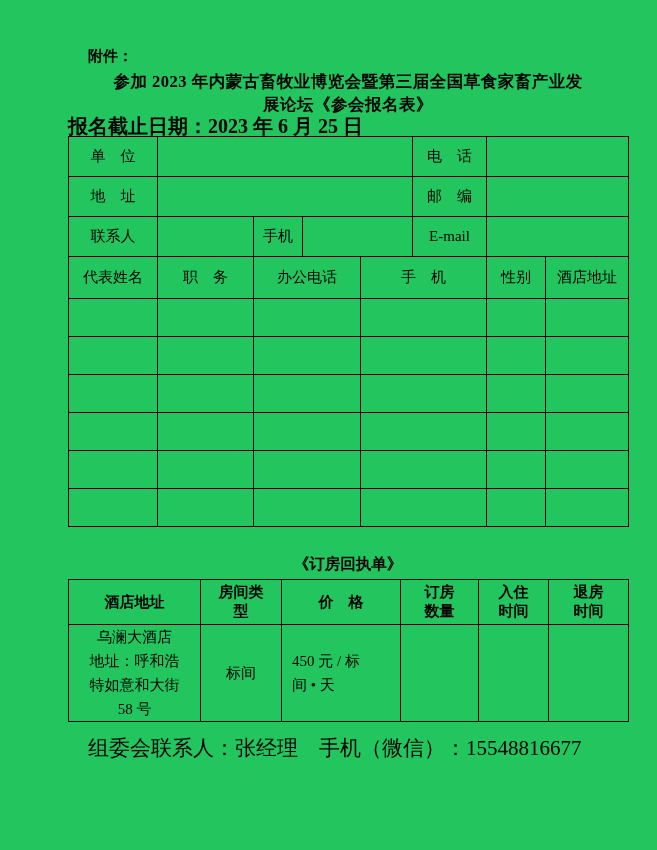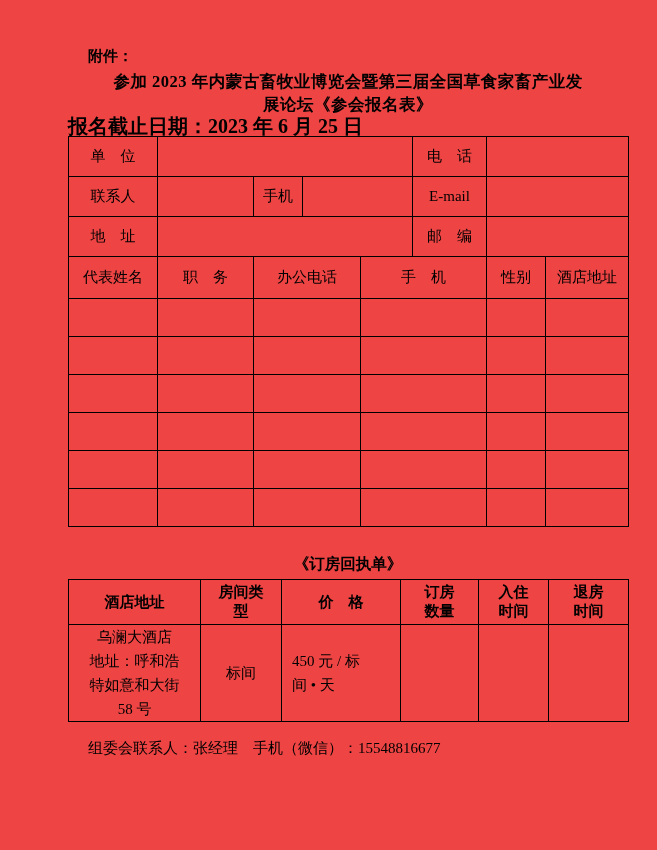--- a/index.html
+++ b/index.html
@@ -8,21 +8,21 @@
     width: 657px;
     height: 850px;
     font-family: "Liberation Serif", "DejaVu Serif", serif;
     color: #000;
     overflow: hidden;
   }
   .page {
     position: relative;
     width: 657px;
     height: 850px;
-    background: #ef4444;
+    background: #22c55e;
   }
   .doc {
     margin-left: 68px;
     width: 560px;
   }
   .attachment {
     padding-top: 46px;
     margin-left: 20px;
     font-size: 15px;
     line-height: 20px;
@@ -86,21 +86,21 @@
     line-height: 24px;
   }
   .cell-price {
     text-align: left;
     padding-left: 10px;
     padding-right: 4px;
   }
   .footer-line1 {
     margin-top: 16px;
     margin-left: 20px;
-    font-size: 15px;
+    font-size: 21px;
     line-height: 20px;
   }
   .footer-line2 {
     margin-top: 15px;
     margin-left: 20px;
     font-size: 15px;
     line-height: 20px;
   }
 </style>
 </head>
@@ -128,31 +128,31 @@
           <col style="width:83px">
       </colgroup>
       <tbody>
           <tr class="r40">
         <td>单　位</td>
         <td colspan="4"></td>
         <td>电　话</td>
         <td colspan="2"></td>
       </tr>
       <tr class="r40">
-        <td>联系人</td>
-        <td></td>
-        <td>手机</td>
-        <td colspan="2"></td>
-        <td>E-mail</td>
-        <td colspan="2"></td>
-      </tr>
-      <tr class="r40">
         <td>地　址</td>
         <td colspan="4"></td>
         <td>邮　编</td>
+        <td colspan="2"></td>
+      </tr>
+      <tr class="r40">
+        <td>联系人</td>
+        <td></td>
+        <td>手机</td>
+        <td colspan="2"></td>
+        <td>E-mail</td>
         <td colspan="2"></td>
       </tr>
       <tr class="r42">
         <td>代表姓名</td>
         <td>职　务</td>
         <td colspan="2">办公电话</td>
         <td colspan="2">手　机</td>
         <td>性别</td>
         <td>酒店地址</td>
       </tr>

